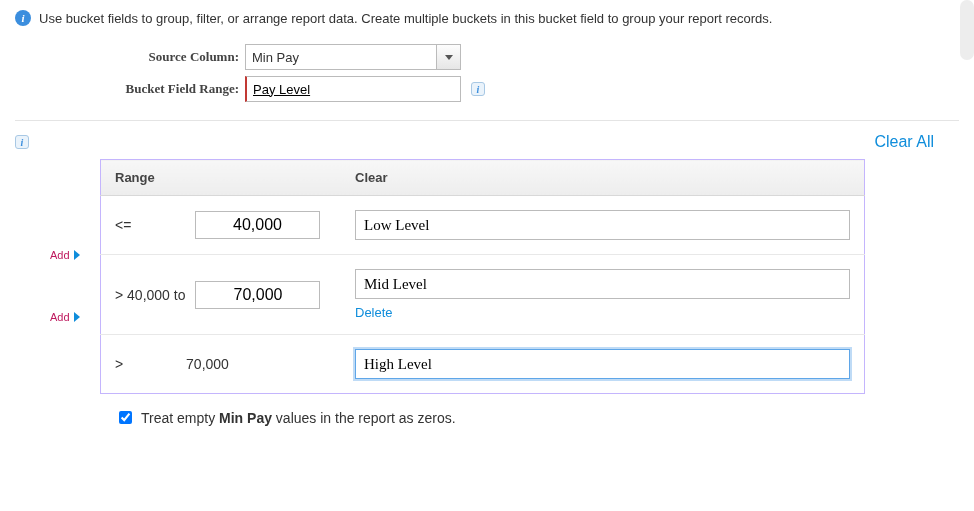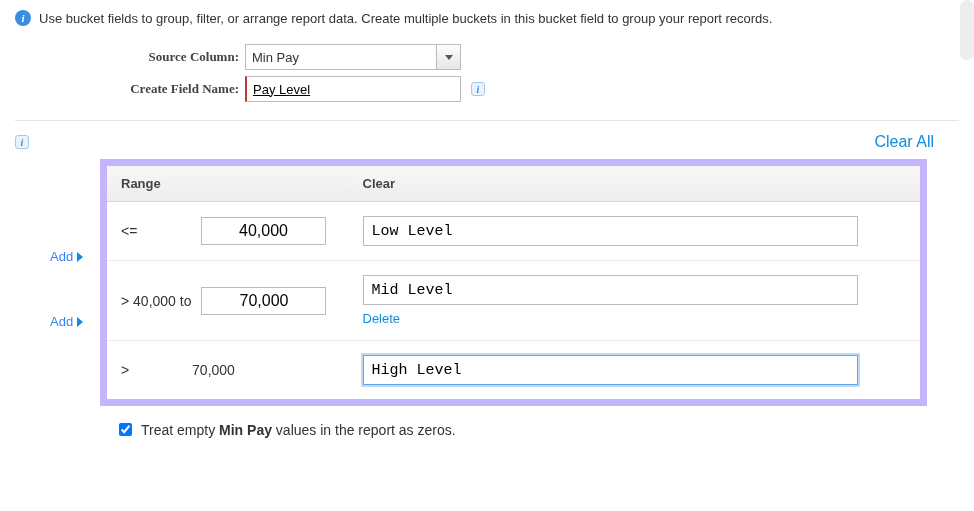--- a/index.html
+++ b/index.html
@@ -71,30 +71,30 @@
     margin-bottom:8px;
   }
   .section-title { font-size:17px; color:#333; display:flex; align-items:center; gap:6px;}
   .clear-all { color:#0f8ddb; font-size:16px; cursor:pointer; margin-right:25px;}
   .ranges-area { display:flex; align-items:stretch; }
   .add-col {
     width:85px; display:flex; flex-direction:column; justify-content:flex-start;
     padding-top:90px;
   }
   .add-link {
-    color:#3b82f6; font-size:13px; cursor:pointer;
+    color:#be185d; font-size:11px; cursor:pointer;
     display:flex; align-items:center; gap:4px; margin-bottom:50px;
     padding-left:35px;
   }
   .tri-right {
     width:0;height:0;border-top:5px solid transparent;border-bottom:5px solid transparent;border-left:6px solid #0f8ddb;
   }
   table.ranges {
-    border-collapse:collapse; width:827px;
-    border:7px solid #c4b5fd;
+    border-collapse:collapse; width:765px;
+    border:1px solid #c4b5fd;
   }
   table.ranges th {
     background:linear-gradient(#f7f7f7,#ededed);
     text-align:left; font-weight:bold; color:#444;
     padding:10px 14px; border-bottom:1px solid #d8d8d8;
     font-size:13px;
   }
   table.ranges td {
     padding:14px; border-top:1px solid #e8e8e8; vertical-align:middle;
     font-size:14px; color:#333;
@@ -102,21 +102,21 @@
   .range-col { width:245px; }
   .range-cell { display:flex; align-items:center; gap:10px; }
   .range-op { min-width:70px; }
   .range-val-input {
     width:125px; height:28px; border:1px solid #bbb;
     text-align:center; padding:3px 8px; font-size:16px; font-family:inherit;
   }
   .range-val-static { width:125px; text-align:center; font-size:14px; }
   .name-input {
     width:495px; height:30px; border:1px solid #bbb;
-    padding:4px 8px; font-size:15px; font-family:Liberation Mono, monospace; background:#fff;
+    padding:4px 8px; font-size:15px; font-family:Liberation Serif, serif; background:#fff;
   }
   .name-input.focused {
     border:1px solid #5fa6e8;
     box-shadow:0 0 0 2px rgba(95,166,232,0.4);
     outline:none;
   }
   .delete-link {
     color:#0f8ddb; font-size:13px; cursor:pointer; margin-top:6px; display:inline-block;
   }
   .treat-row { margin:14px 0 0 100px; display:flex; align-items:center; gap:6px; font-size:14px;}
@@ -138,21 +138,21 @@
   <div class="form-row">
     <div class="form-label">Source Column:</div>
     <div class="select-wrap">
       <div class="select-display">Min Pay</div>
       <div class="select-btn">
         <div class="caret-down"></div>
       </div>
     </div>
   </div>
   <div class="form-row">
-    <div class="form-label">Create Field Name:</div>
+    <div class="form-label">Bucket Field Range:</div>
     <input class="text-input name-field" value="Pay Level" style="">
     <span style="width:10px"></span>
     <span class="info-icon-small">i</span>
   </div>
 </div>
 
 <hr class="divider">
 
 <div class="section-header">
   <div class="section-title">

